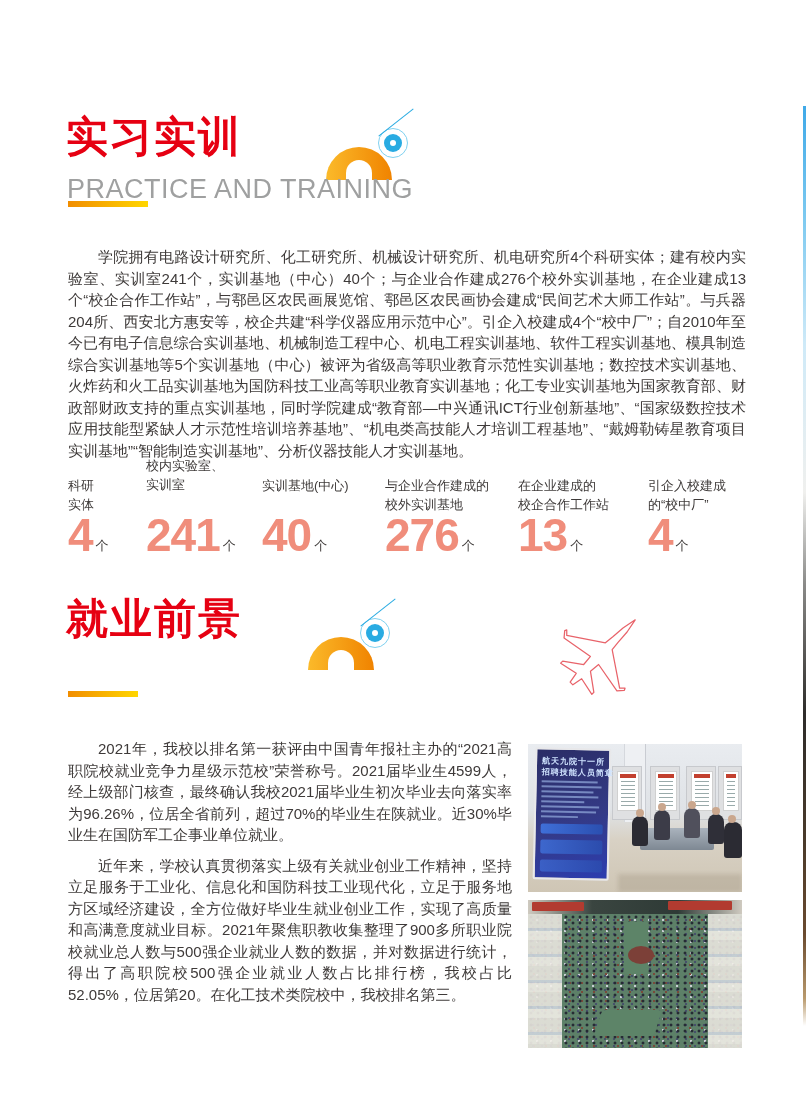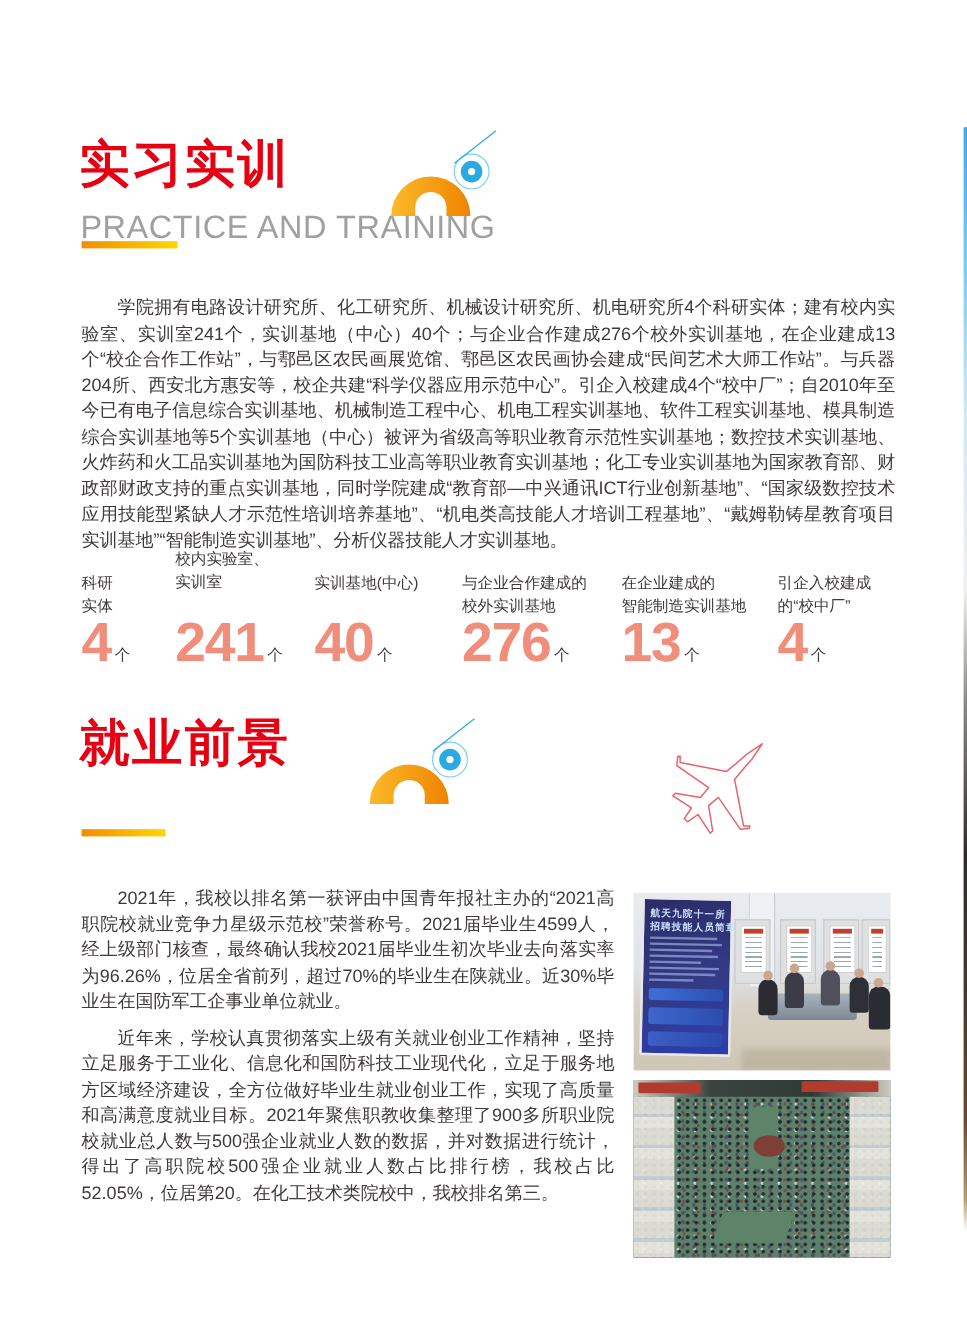--- a/index.html
+++ b/index.html
@@ -138,21 +138,21 @@
         <div>校外实训基地</div>
       </div>
       <div class="stat-num">
         <span class="stat-value">276</span>
         <span class="stat-unit">个</span>
       </div>
     </div>
     <div class="stat">
       <div class="stat-label">
         <div>在企业建成的</div>
-        <div>智能制造实训基地</div>
+        <div>校企合作工作站</div>
       </div>
       <div class="stat-num">
         <span class="stat-value">13</span>
         <span class="stat-unit">个</span>
       </div>
     </div>
     <div class="stat">
       <div class="stat-label">
         <div>引企入校建成</div>
         <div>的“校中厂”</div>

